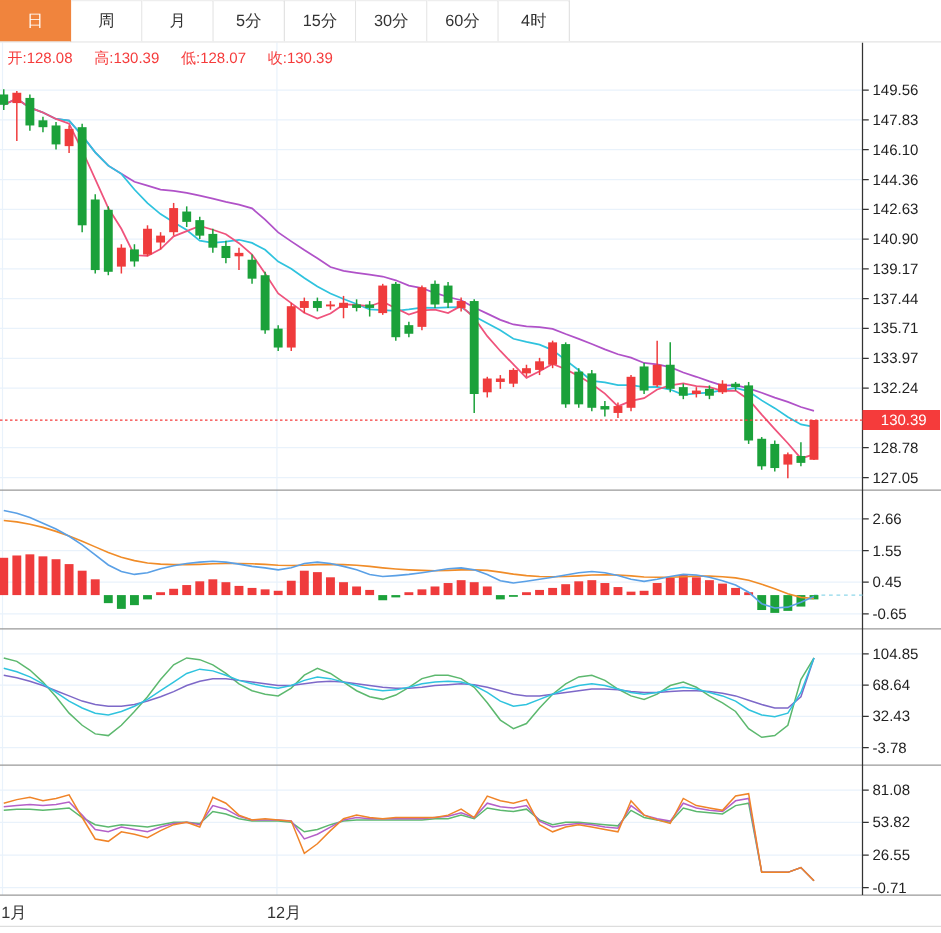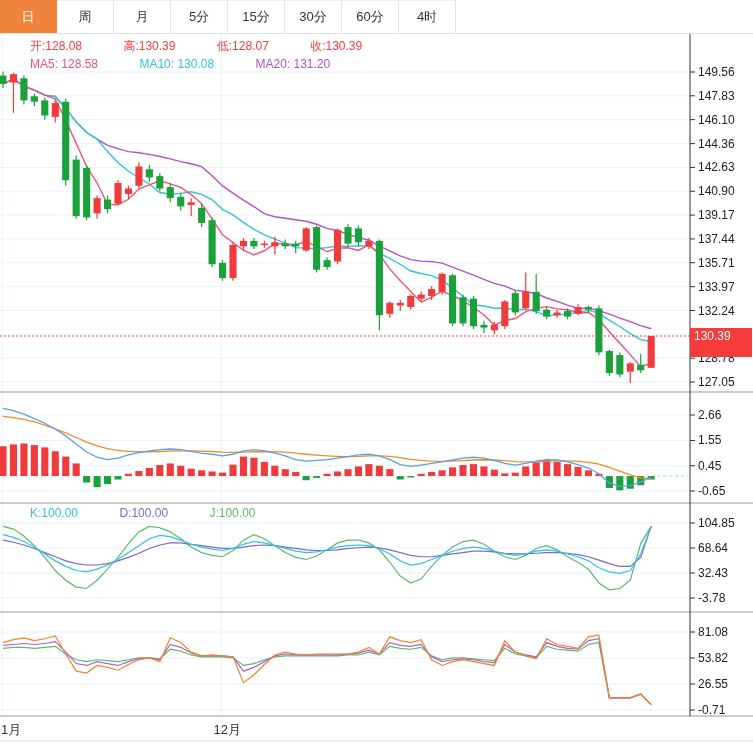--- a/index.html
+++ b/index.html
@@ -5,28 +5,28 @@
   html,body{margin:0;padding:0;background:#fff;font-family:"Liberation Sans",sans-serif;}
   #app{position:relative;width:753px;height:746px;background:#fff;overflow:hidden;}
   
   .tabs{position:absolute;top:0;left:0;width:753px;height:33px;display:flex;background:#fff;border-bottom:1px solid #e3e3e3;z-index:5;}
   .tab{width:57px;height:33px;box-sizing:border-box;border-right:1px solid #e3e3e3;border-top:1px solid #eee;
        display:flex;align-items:center;justify-content:center;font-size:13px;color:#333;cursor:pointer;background:#fff;}
   .tab.active{background:#f0843d;color:#fff;border-color:#f0843d;}
   .tab-filler{flex:1;}
   
   .hdr{position:absolute;left:6px;font-size:12px;z-index:4;white-space:nowrap;letter-spacing:0;}
-  .hdr span{margin-right:14px;margin-left:24px;}
+  .hdr span{margin-right:14px;}
   .c-red{color:#f53b3b}.c-ma5{color:#ef537c}.c-ma10{color:#2fc3de}.c-ma20{color:#b052c8}
   .c-diff{color:#5aa0e6}.c-dea{color:#f08c28}
   .c-k{color:#2fc3de}.c-d{color:#7d68c8}.c-j{color:#5cb86e}
   .c-rsi6{color:#f08428}.c-rsi12{color:#b460c8}.c-rsi24{color:#5cb86e}
   svg{position:absolute;top:0;left:0;}
-  .badge{position:absolute;left:690px;width:58px;height:29px;background:#f53b3b;color:#fff;
-         font-size:12px;line-height:16px;padding-left:4px;z-index:4;}
+  .badge{position:absolute;left:690px;width:58px;height:16px;background:#f53b3b;color:#fff;
+         font-size:12px;line-height:16px;padding-left:4px;z-index:4;text-align:center;}
 </style>
 </head>
 <body>
 
 <div id="app">
 
   <div class="tabs">
     <div class="tab active">日</div>
     <div class="tab">周</div>
     <div class="tab">月</div>
@@ -327,25 +327,15 @@
       <polyline points="3,645.4275583812203 13.454545454545455,644.4738965643721 23.90909090909091,643.5202347475241 34.36363636363637,644.4738965643721 44.81818181818182,643.5202347475241 55.27272727272727,641.6129111138281 65.72727272727273,652.1031910991563 76.18181818181819,663.5471329013327 86.63636363636364,665.4544565350287 97.0909090909091,661.6398092676367 107.54545454545455,663.5471329013327 118,665.4544565350287 128.45454545454547,661.6398092676367 138.9090909090909,658.7788238170925 149.36363636363637,657.8251620002445 159.8181818181818,659.7324856339405 170.27272727272728,644.4738965643721 180.72727272727275,647.3348820149163 191.1818181818182,653.0568529160043 201.63636363636365,655.9178383665485 212.0909090909091,655.9178383665485 222.54545454545456,655.9178383665485 233,656.8715001833965 243.45454545454547,671.1764274361169 253.90909090909093,667.3617801687247 264.3636363636364,661.6398092676367 274.8181818181818,655.9178383665485 285.2727272727273,654.0105147328525 295.72727272727275,654.9641765497005 306.1818181818182,654.9641765497005 316.6363636363636,654.9641765497005 327.0909090909091,654.9641765497005 337.54545454545456,654.9641765497005 348,654.0105147328525 358.4545454545455,653.0568529160043 368.90909090909093,650.1958674654603 379.3636363636364,654.0105147328525 389.8181818181818,642.5665729306761 400.2727272727273,645.4275583812203 410.72727272727275,646.3812201980683 421.1818181818182,644.4738965643721 431.6363636363637,656.8715001833965 442.0909090909091,661.6398092676367 452.54545454545456,659.7324856339405 463,658.7788238170925 473.4545454545455,659.7324856339405 483.90909090909093,661.6398092676367 494.3636363636364,662.5934710844847 504.81818181818187,644.4738965643721 515.2727272727273,652.1031910991563 525.7272727272727,654.9641765497005 536.1818181818182,656.8715001833965 546.6363636363636,642.5665729306761 557.0909090909091,646.3812201980683 567.5454545454546,648.2885438317643 578,649.2422056486123 588.4545454545455,640.6592492969801 598.909090909091,638.751925663284 609.3636363636364,697.8789583078616 619.8181818181819,697.8789583078616 630.2727272727273,697.8789583078616 640.7272727272727,694.0643110404695 651.1818181818182,704.5545910257978" fill="none" stroke="#b460c8" stroke-width="1.2"></polyline>
       <polyline points="3,642.5665729306761 13.454545454545455,639.7055874801321 23.90909090909091,637.798263846436 34.36363636363637,640.6592492969801 44.81818181818182,638.751925663284 55.27272727272727,635.8909402127399 65.72727272727273,654.0105147328525 76.18181818181819,671.1764274361169 86.63636363636364,673.0837510698129 97.0909090909091,665.4544565350287 107.54545454545455,667.3617801687247 118,670.2227656192689 128.45454545454547,664.5007947181807 138.9090909090909,659.7324856339405 149.36363636363637,657.8251620002445 159.8181818181818,661.6398092676367 170.27272727272728,637.798263846436 180.72727272727275,642.5665729306761 191.1818181818182,652.1031910991563 201.63636363636365,655.9178383665485 212.0909090909091,654.9641765497005 222.54545454545456,655.9178383665485 233,656.8715001833965 243.45454545454547,682.6203692382932 253.90909090909093,674.991074703509 264.3636363636364,664.5007947181807 274.8181818181818,654.9641765497005 285.2727272727273,652.1031910991563 295.72727272727275,654.0105147328525 306.1818181818182,654.9641765497005 316.6363636363636,654.0105147328525 327.0909090909091,654.0105147328525 337.54545454545456,654.0105147328525 348,654.0105147328525 358.4545454545455,652.1031910991563 368.90909090909093,647.3348820149163 379.3636363636364,654.0105147328525 389.8181818181818,636.8446020295879 400.2727272727273,640.6592492969801 410.72727272727275,642.5665729306761 421.1818181818182,639.7055874801321 431.6363636363637,659.7324856339405 442.0909090909091,665.4544565350287 452.54545454545456,661.6398092676367 463,659.7324856339405 473.4545454545455,661.6398092676367 483.90909090909093,663.5471329013327 494.3636363636364,665.4544565350287 504.81818181818187,640.6592492969801 515.2727272727273,652.1031910991563 525.7272727272727,655.9178383665485 536.1818181818182,658.7788238170925 546.6363636363636,638.751925663284 557.0909090909091,644.4738965643721 567.5454545454546,646.3812201980683 578,648.2885438317643 588.4545454545455,636.8446020295879 598.909090909091,634.9372783958919 609.3636363636364,697.8789583078616 619.8181818181819,697.8789583078616 630.2727272727273,697.8789583078616 640.7272727272727,694.0643110404695 651.1818181818182,704.5545910257978" fill="none" stroke="#f08428" stroke-width="1.2"></polyline>
     </svg>
 
   <div class="hdr" style="top:38px">
     <span class="c-red">开:128.08</span>
     <span class="c-red">高:130.39</span>
     <span class="c-red">低:128.07</span>
     <span class="c-red">收:130.39</span>
   </div>
-  <div class="hdr" style="top:57px">
-    <span class="c-ma5">MA5: 128.58</span>
-    <span class="c-ma10">MA10: 130.08</span>
-    <span class="c-ma20">MA20: 131.20</span>
-  </div>
-  <div class="hdr" style="top:506px">
-    <span class="c-k">K:100.00</span>
-    <span class="c-d">D:100.00</span>
-    <span class="c-j">J:100.00</span>
-  </div>
 
   <div class="badge" style="top:328px">130.39</div>
 </div>
 
 </body></html>

